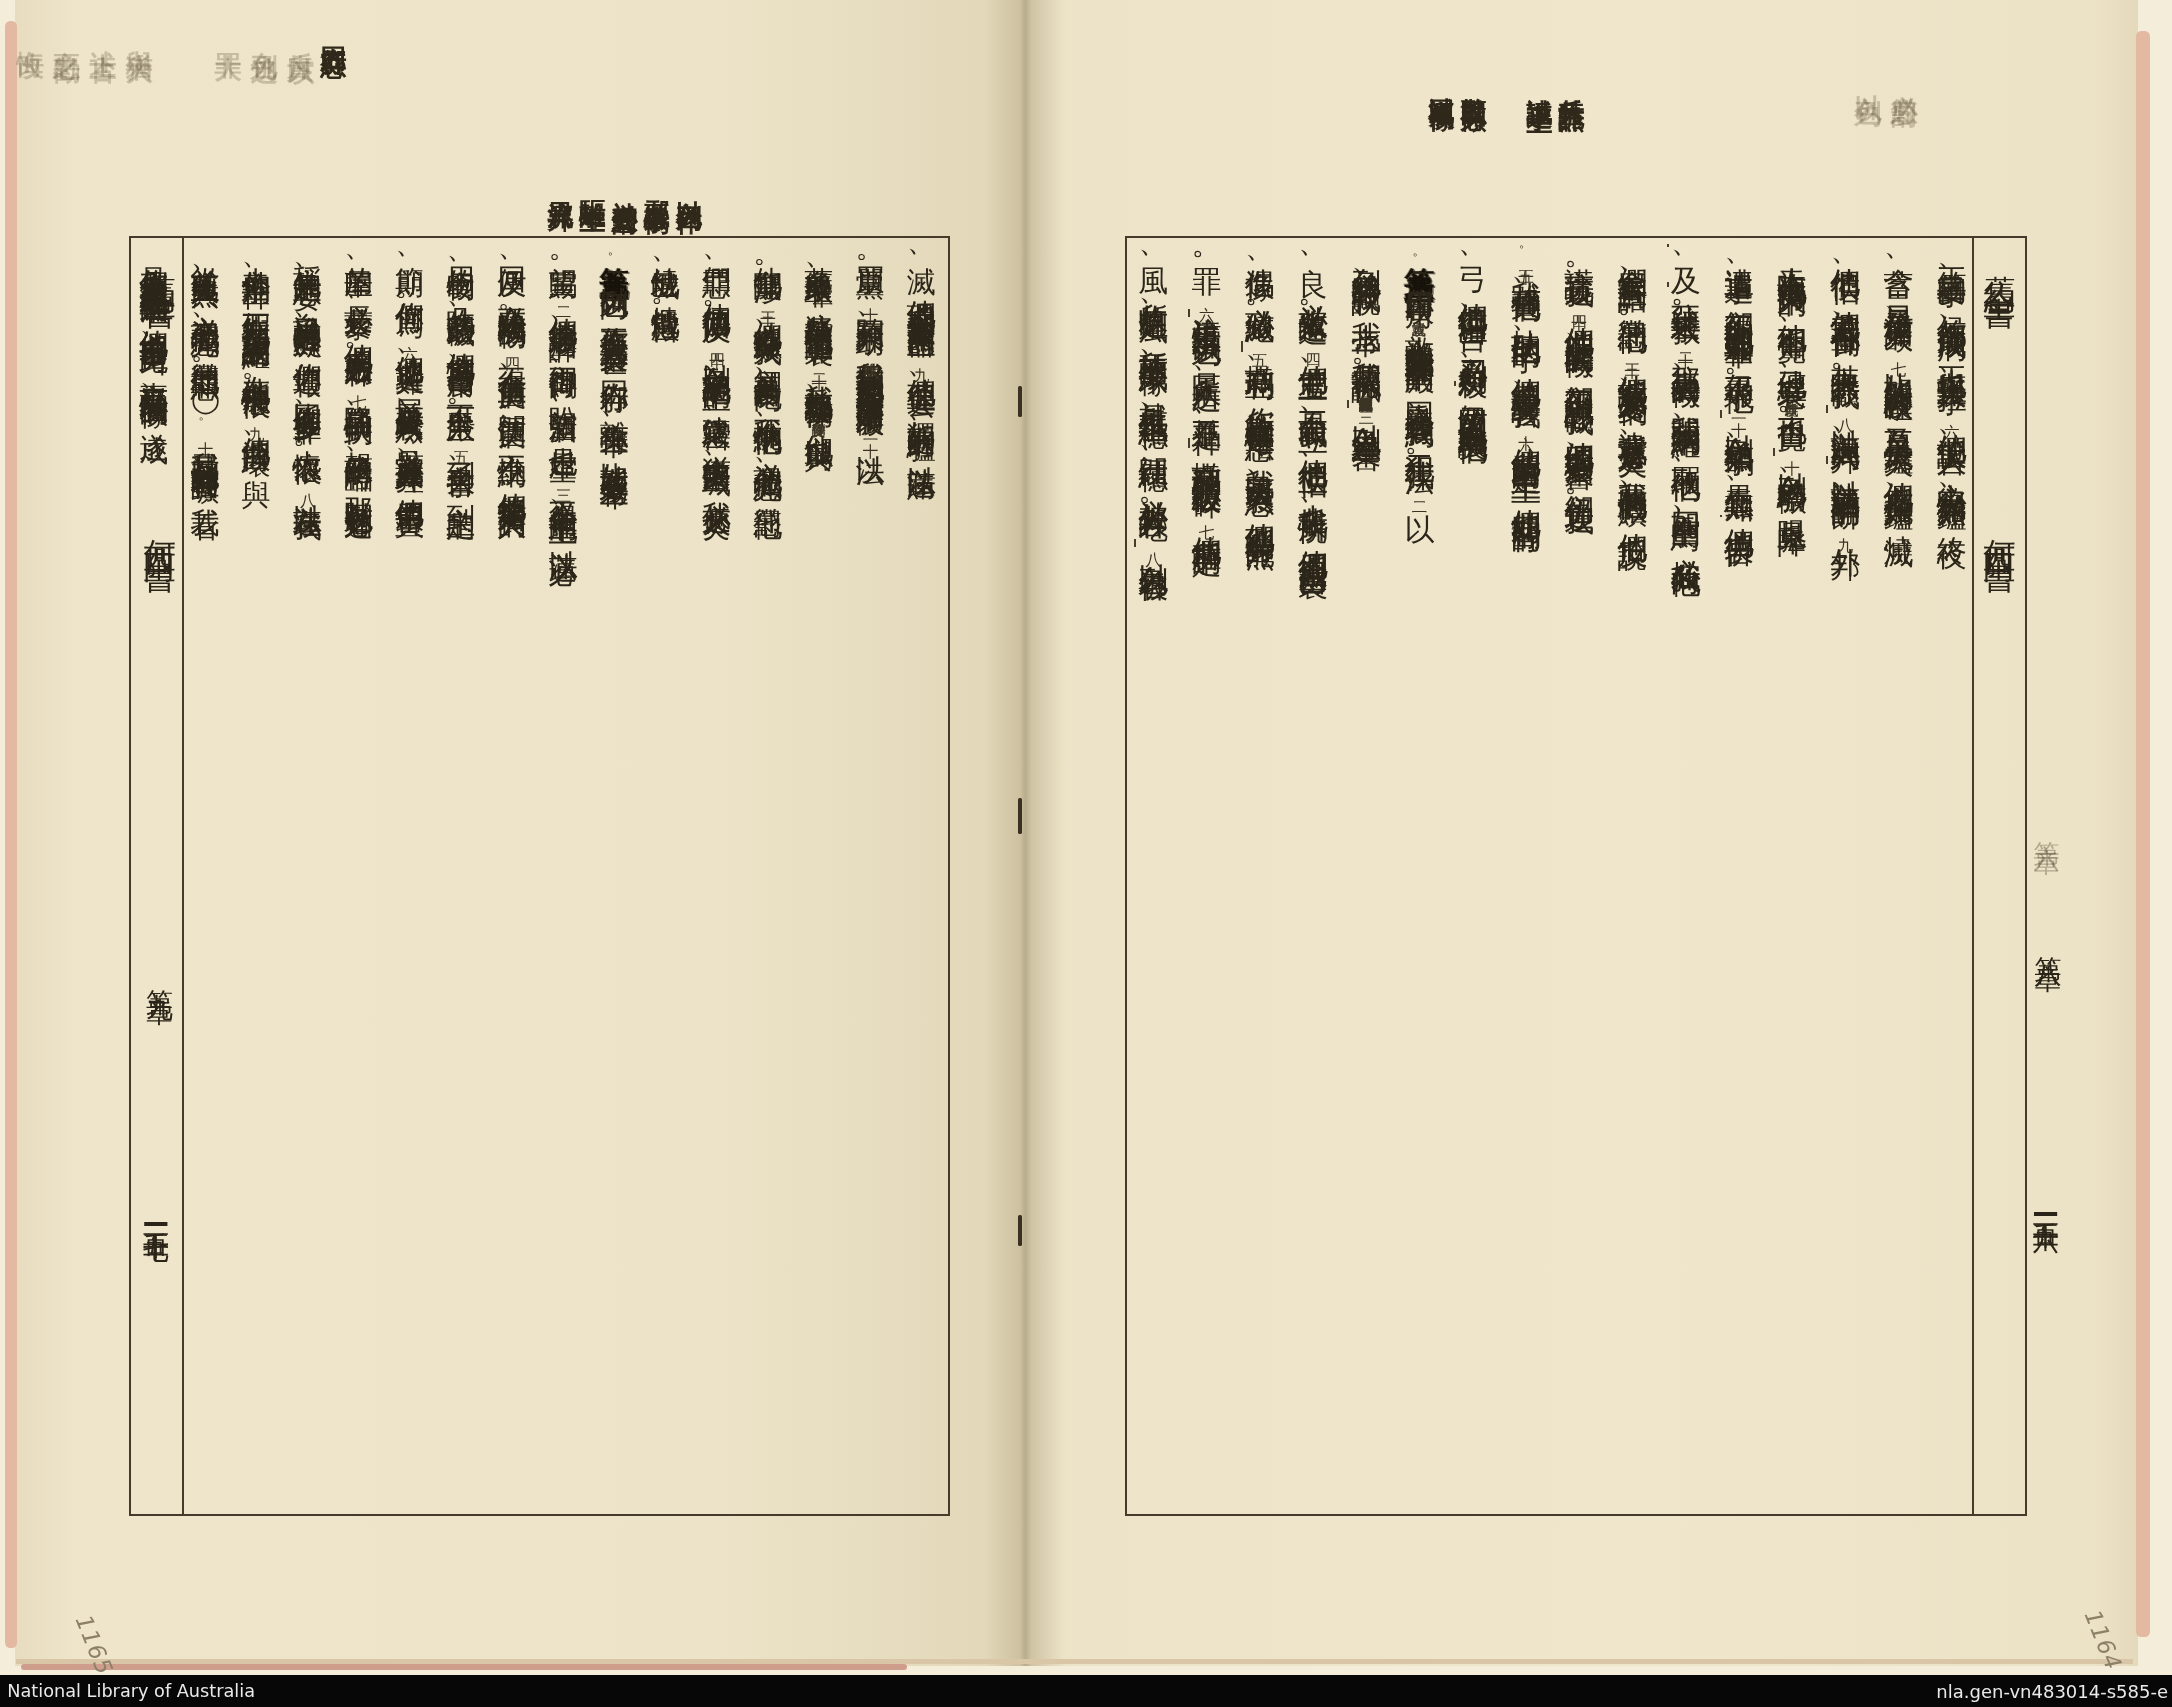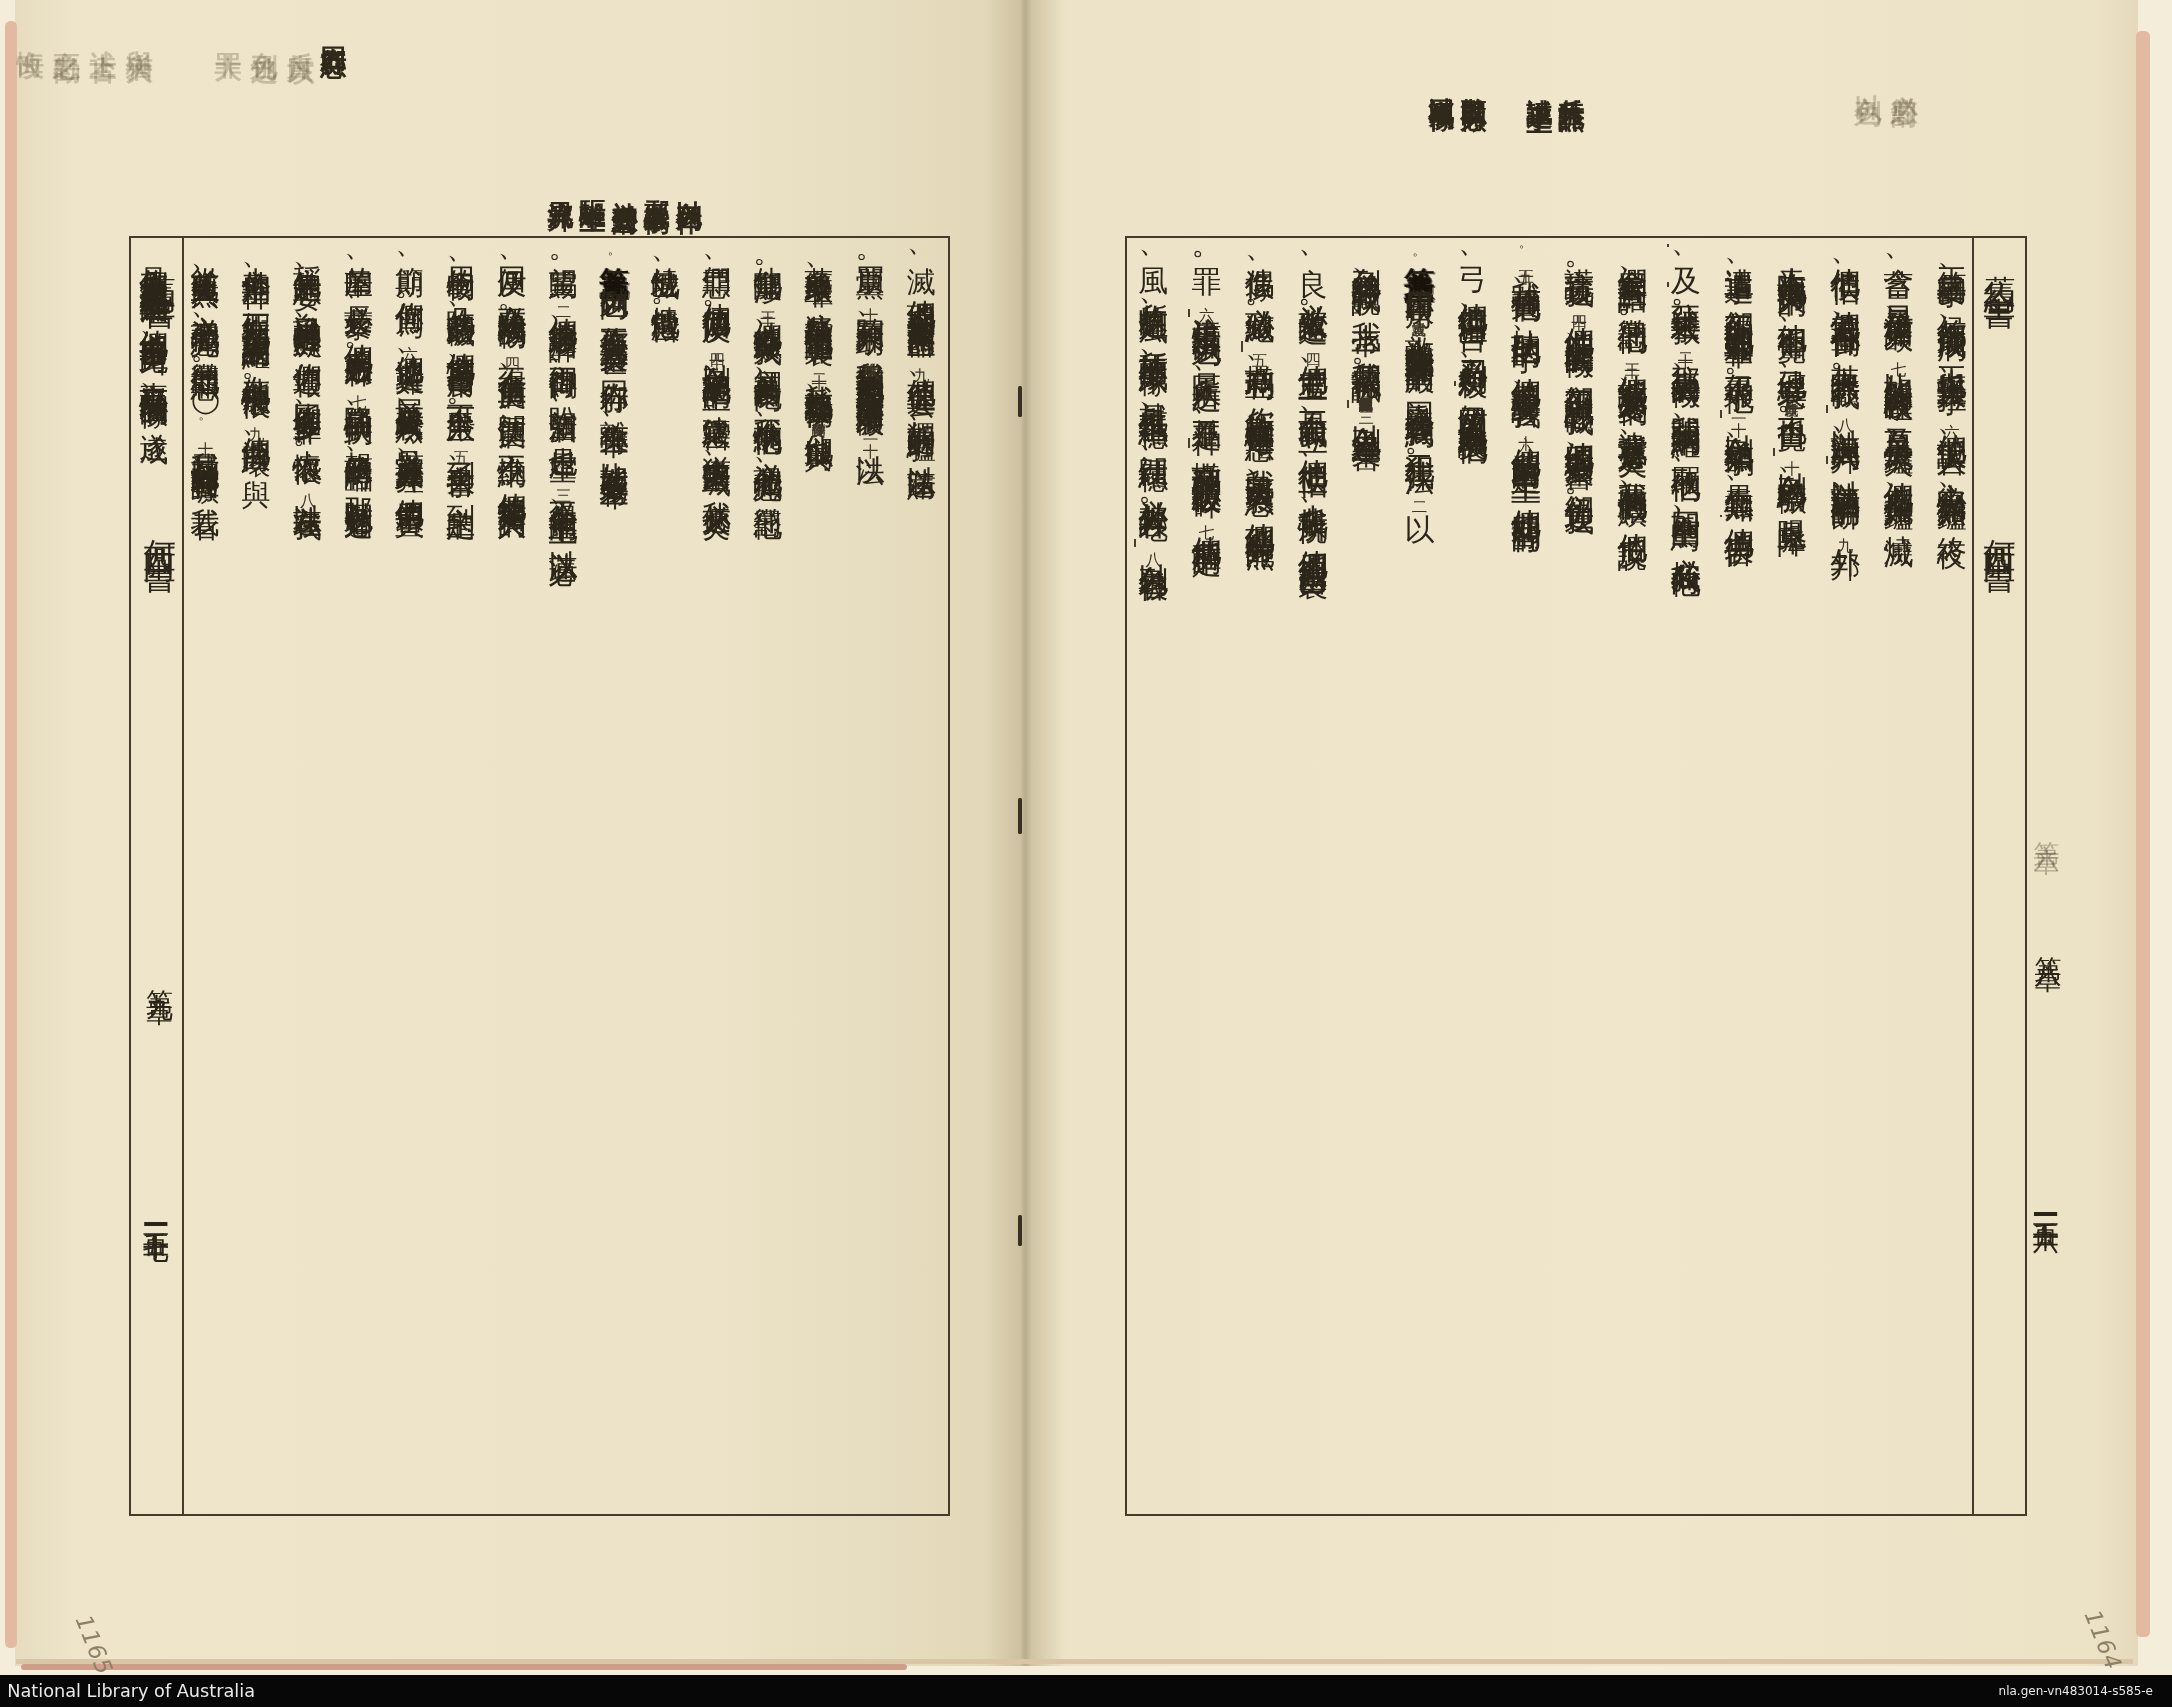--- a/index.html
+++ b/index.html
@@ -62,21 +62,21 @@
   
   .hand{position:absolute;font-family:"DejaVu Sans","Liberation Sans",sans-serif;font-style:italic;
     color:#8d8069;font-size:23px;transform:rotate(68deg);letter-spacing:1px;}
   .hand.hl{left:63px;top:1632px;}
   .hand.hr{left:2072px;top:1627px;}
   
   .footerbar{position:absolute;left:0;top:1675px;width:2172px;height:32px;background:#070707;
     display:flex;justify-content:space-between;align-items:center;
     font-family:"DejaVu Sans","Liberation Sans",sans-serif;}
   .footerbar .fl{color:#e9e9e9;font-size:17.7px;margin-left:7.3px;}
-  .footerbar .fr{color:#e9e9e9;font-size:12px;margin-right:19px;}
+  .footerbar .fr{color:#e9e9e9;font-size:18px;margin-right:4px;}
 </style>
 </head>
 <body>
 
 <div class="sheet left"></div>
 <div class="sheet right"></div>
 <div class="gutter"></div>
 <div class="stitch" style="top:386px;height:31px;"></div>
 <div class="stitch" style="top:798px;height:36px;"></div>
 <div class="stitch" style="top:1215px;height:31px;"></div>

